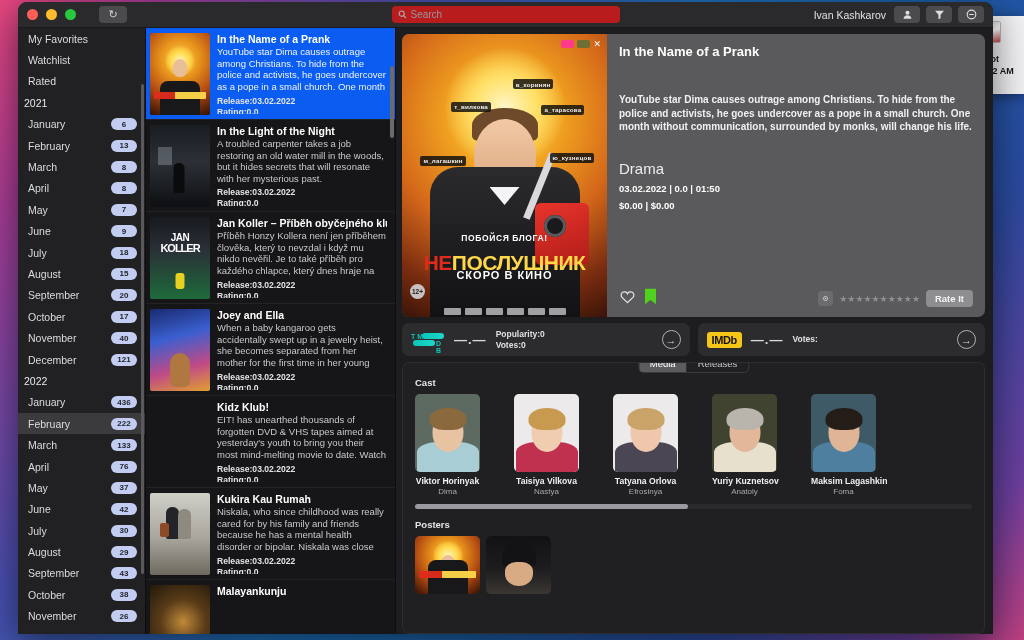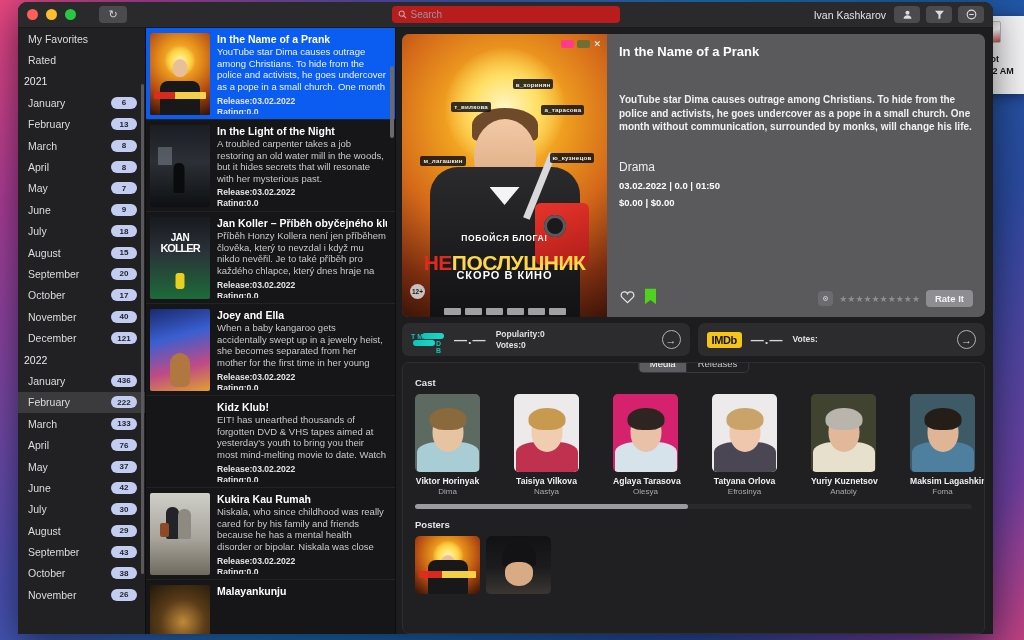--- a/index.html
+++ b/index.html
@@ -169,21 +169,21 @@
   .p-studios { position: absolute; left: 0; right: 0; bottom: 2px; display: flex; gap: 4px; justify-content: center; opacity: .75; }
   .p-studios i { display: block; width: 17px; height: 7px; background: #cfcfd4; border-radius: 1px; }
   .p-badges { position: absolute; right: 6px; top: 6px; display: flex; gap: 3px; align-items: center; }
   .p-badges .pb1 { width: 13px; height: 8px; border-radius: 2px; background: #ff3b8a; }
   .p-badges .pb2 { width: 13px; height: 8px; border-radius: 2px; background: #6f6f34; }
   .p-badges .pbx { color: #fff; font-size: 9px; line-height: 8px; }
 
   #hero-right { flex: 1; padding: 10px 12px 8px 12px; display: flex; flex-direction: column; min-width: 0; }
   #d-title { font-size: 13px; font-weight: 700; color: #fff; }
   #d-desc { font-size: 10px; color: #f0f0f2; line-height: 13.5px; font-weight: 700; margin-top: 34px; }
-  #d-genre { font-size: 12px; color: #ededf0; margin-top: 26px; }
+  #d-genre { font-size: 15px; color: #ededf0; margin-top: 26px; }
   #d-line2 { font-size: 9.5px; font-weight: 700; color: #fff; margin-top: 6px; }
   #d-line3 { font-size: 9.5px; font-weight: 700; color: #fff; margin-top: 6px; }
   #d-actions { margin-top: auto; display: flex; align-items: center; gap: 7px; }
   #star-row { margin-left: auto; display: flex; align-items: center; gap: 6px; }
   #cam-btn { width: 15px; height: 15px; border-radius: 4px; background: #6c6c70; display: flex; align-items: center; justify-content: center; }
   .stars { display: flex; gap: 1px; color: #8e8e92; font-size: 9px; letter-spacing: 0; }
   #rate-btn {
     background: #8e8e92; color: #f4f4f6; font-size: 9.5px; font-weight: 700;
     padding: 3px 9px; border-radius: 4px; border: 0;
     font-family: "Liberation Sans", sans-serif;
@@ -301,20 +301,23 @@
   </div>
 
   <div id="body-row">
 
     <div id="sidebar">
       <div id="sidebar-items">
           <div class="side-item">
             <span>My Favorites</span>
           </div>
           <div class="side-item">
+            <span>Watchlist</span>
+          </div>
+          <div class="side-item">
             <span>Rated</span>
           </div>
           <div class="side-item year">
             <span>2021</span>
           </div>
           <div class="side-item">
             <span>January</span>
             <span class="badge">6</span>
           </div>
           <div class="side-item">
@@ -629,30 +632,20 @@
                 <div class="hs-bg" style="background:#eceaea"></div>
                 <div class="hs-body" style="width:62px;height:30px;background:#c0304f"></div>
                 <div class="hs-face" style="top:20px;width:31px;height:38px;background:#f0cdb0"></div>
                 <div class="hs-hair" style="top:14px;width:37px;height:22px;background:#c89a50"></div>
               </div>
               <div class="cast-name">Taisiya Vilkova</div>
               <div class="cast-role">Nastya</div>
             </div>
             <div class="cast-card">
               <div class="cast-photo">
-                <div class="hs-bg" style="background:#d6226e"></div>
-                <div class="hs-body" style="width:62px;height:30px;background:#d7e3ea"></div>
-                <div class="hs-face" style="top:20px;width:31px;height:38px;background:#e8c1a8"></div>
-                <div class="hs-hair" style="top:14px;width:37px;height:22px;background:#2e2420"></div>
-              </div>
-              <div class="cast-name">Aglaya Tarasova</div>
-              <div class="cast-role">Olesya</div>
-            </div>
-            <div class="cast-card">
-              <div class="cast-photo">
                 <div class="hs-bg" style="background:#eceaea"></div>
                 <div class="hs-body" style="width:62px;height:30px;background:#4a4654"></div>
                 <div class="hs-face" style="top:20px;width:31px;height:38px;background:#eec7ad"></div>
                 <div class="hs-hair" style="top:14px;width:37px;height:22px;background:#c9a368"></div>
               </div>
               <div class="cast-name">Tatyana Orlova</div>
               <div class="cast-role">Efrosinya</div>
             </div>
             <div class="cast-card">
               <div class="cast-photo">

